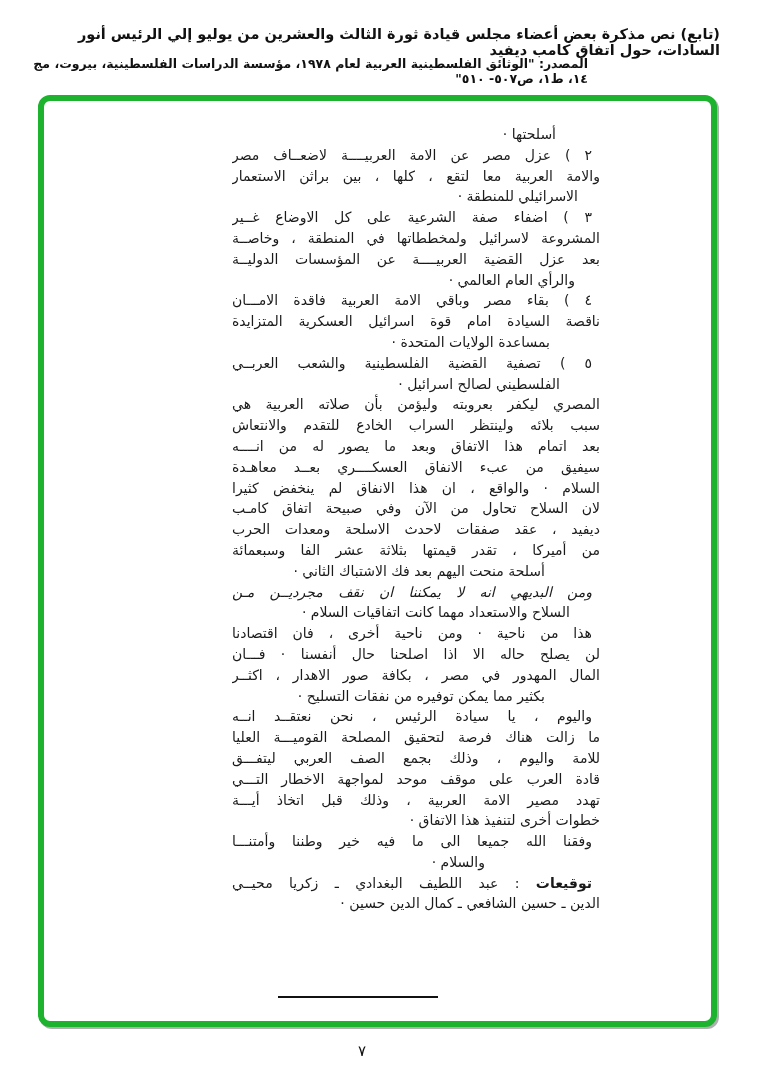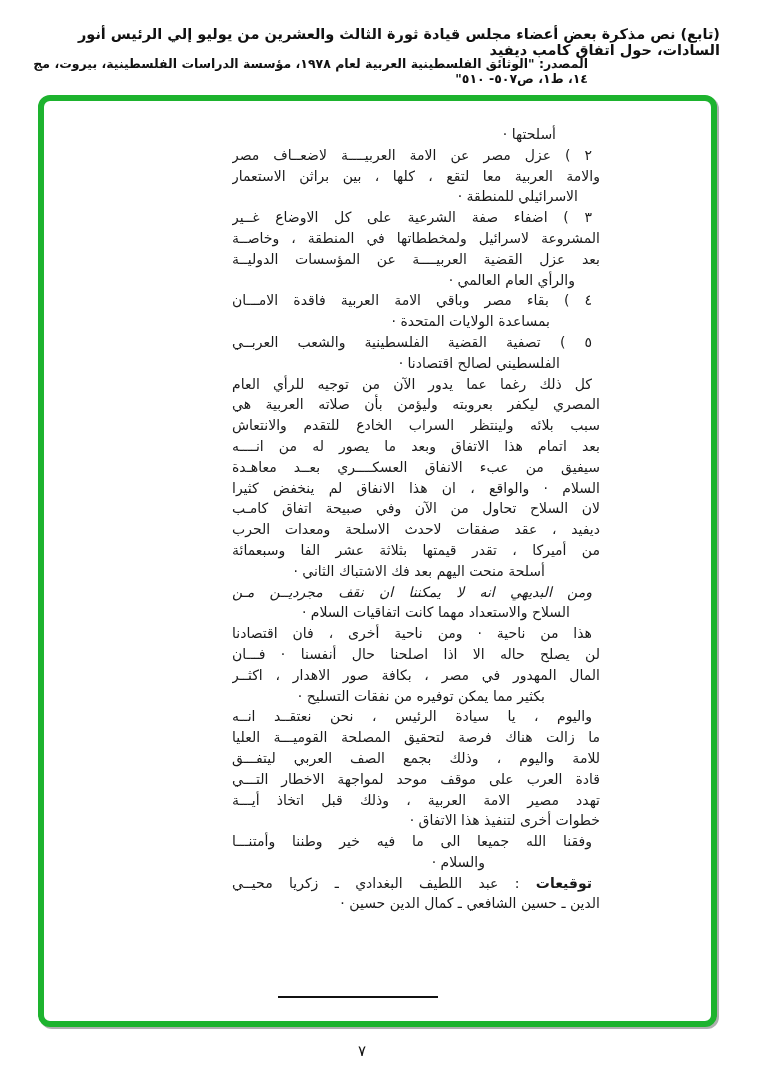--- a/index.html
+++ b/index.html
@@ -48,24 +48,24 @@
 <div class="column" id="text-column">
     <div class="line" style="margin-right: 44px;">أسلحتها ·</div>
     <div class="line j" style="margin-right: 8px;">٢ ) عزل مصر عن الامة العربيــــة لاضعــاف مصر</div>
     <div class="line j">والامة العربية معا لتقع ، كلها ، بين براثن الاستعمار</div>
     <div class="line" style="margin-right: 22px;">الاسرائيلي للمنطقة ·</div>
     <div class="line j" style="margin-right: 8px;">٣ ) اضفاء صفة الشرعية على كل الاوضاع غــير</div>
     <div class="line j">المشروعة لاسرائيل ولمخططاتها في المنطقة ، وخاصــة</div>
     <div class="line j">بعد عزل القضية العربيــــة عن المؤسسات الدوليــة</div>
     <div class="line" style="margin-right: 25px;">والرأي العام العالمي ·</div>
     <div class="line j" style="margin-right: 8px;">٤ ) بقاء مصر وباقي الامة العربية فاقدة الامـــان</div>
+    <div class="line j">ناقصة السيادة امام قوة اسرائيل العسكرية المتزايدة</div>
     <div class="line" style="margin-right: 50px;">بمساعدة الولايات المتحدة ·</div>
     <div class="line j" style="margin-right: 8px;">٥ ) تصفية القضية الفلسطينية والشعب العربــي</div>
-    <div class="line" style="margin-right: 40px;">الفلسطيني لصالح اقتصادنا ·</div>
-    <div class="line j" style="margin-right: 8px;">كل ذلك رغما عما يدور الآن من توجيه للرأي العام</div>
+    <div class="line" style="margin-right: 40px;">الفلسطيني لصالح اسرائيل ·</div>
     <div class="line j">المصري ليكفر بعروبته وليؤمن بأن صلاته العربية هي</div>
     <div class="line j">سبب بلائه ولينتظر السراب الخادع للتقدم والانتعاش</div>
     <div class="line j">بعد اتمام هذا الاتفاق وبعد ما يصور له من انــــه</div>
     <div class="line j">سيفيق من عبء الانفاق العسكــــري بعــد معاهـدة</div>
     <div class="line j">السلام · والواقع ، ان هذا الانفاق لم ينخفض كثيرا</div>
     <div class="line j">لان السلاح تحاول من الآن وفي صبيحة اتفاق كامـب</div>
     <div class="line j">ديفيد ، عقد صفقات لاحدث الاسلحة ومعدات الحرب</div>
     <div class="line j">من أميركا ، تقدر قيمتها بثلاثة عشر الفا وسبعمائة</div>
     <div class="line" style="margin-right: 55px;">أسلحة منحت اليهم بعد فك الاشتباك الثاني ·</div>
     <div class="line j" style="margin-right: 8px; font-style: italic;">ومن البديهي انه لا يمكننا ان نقف مجرديــن مـن</div>

